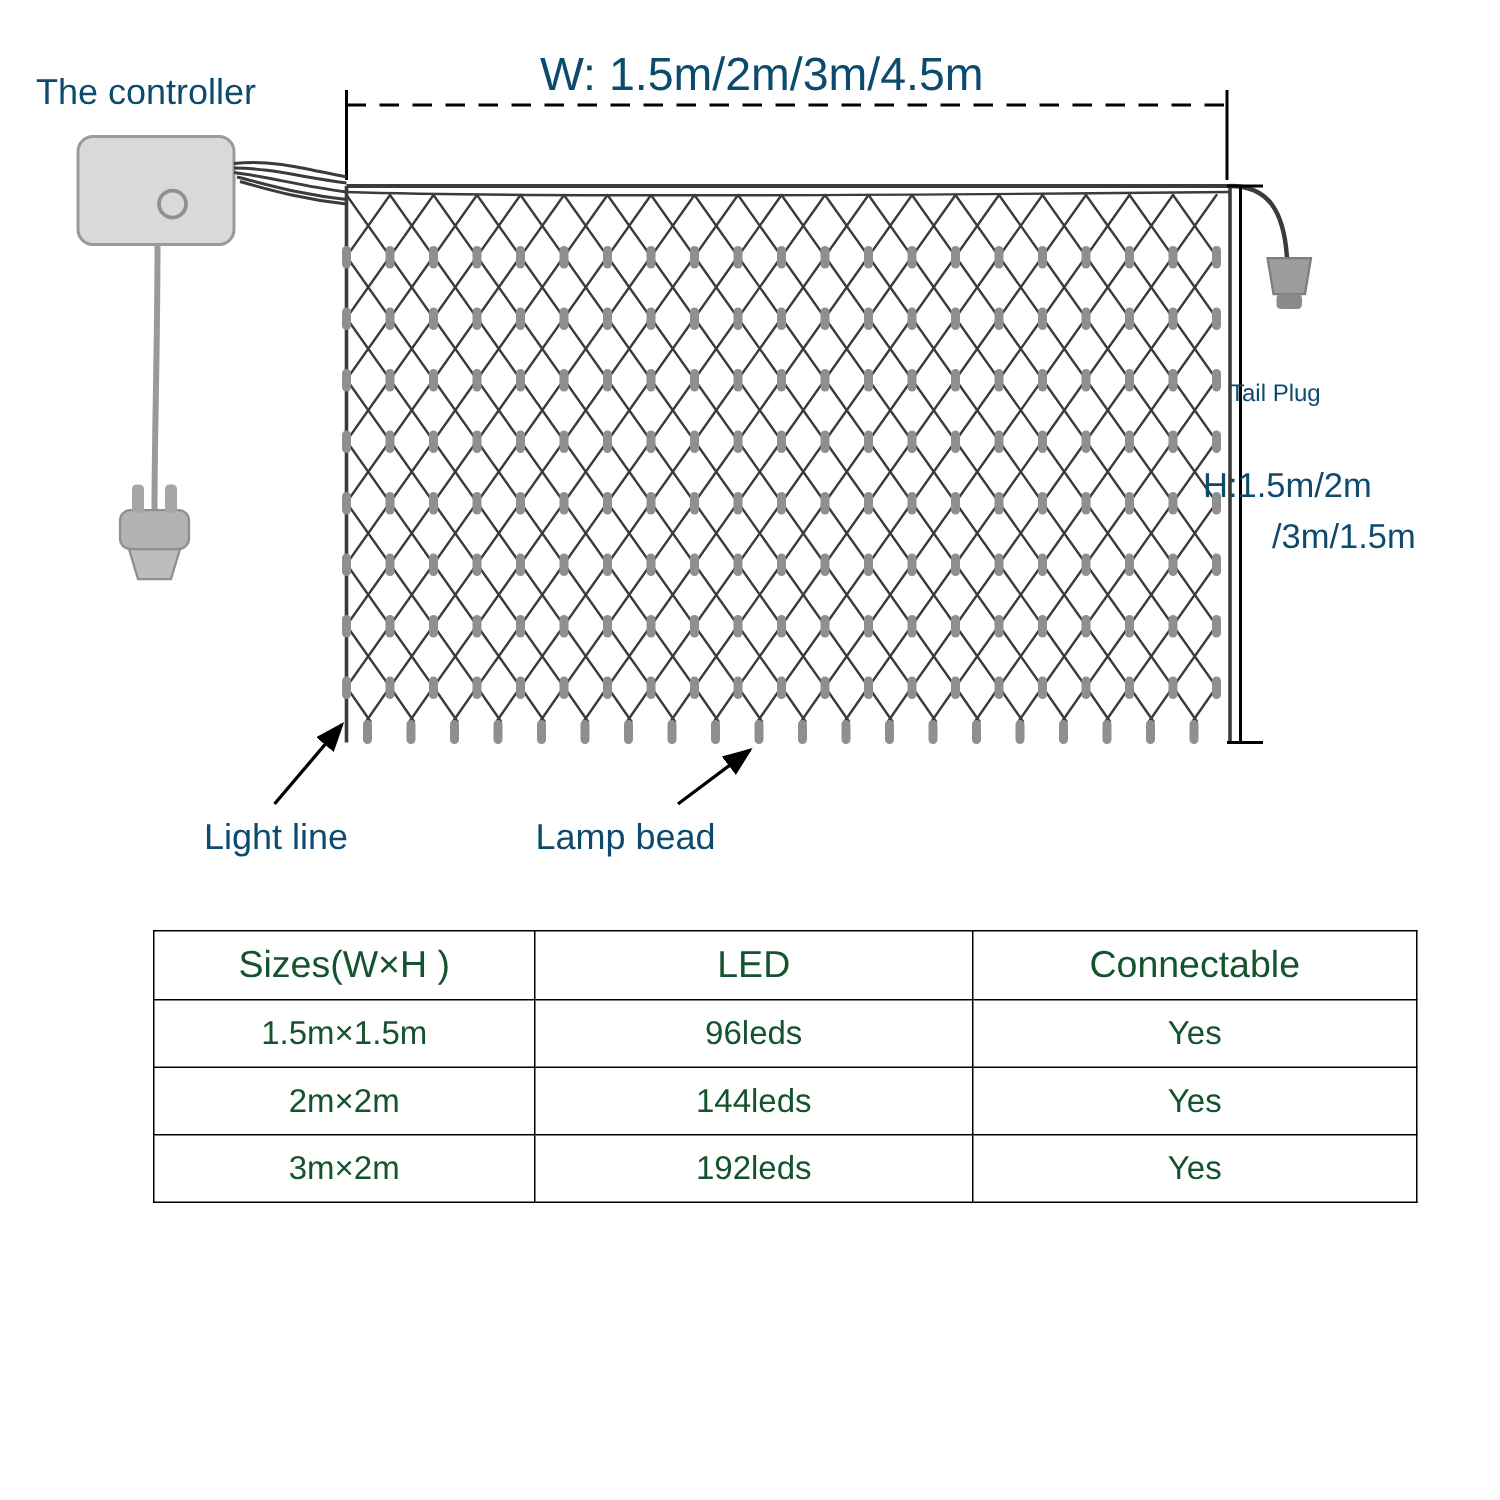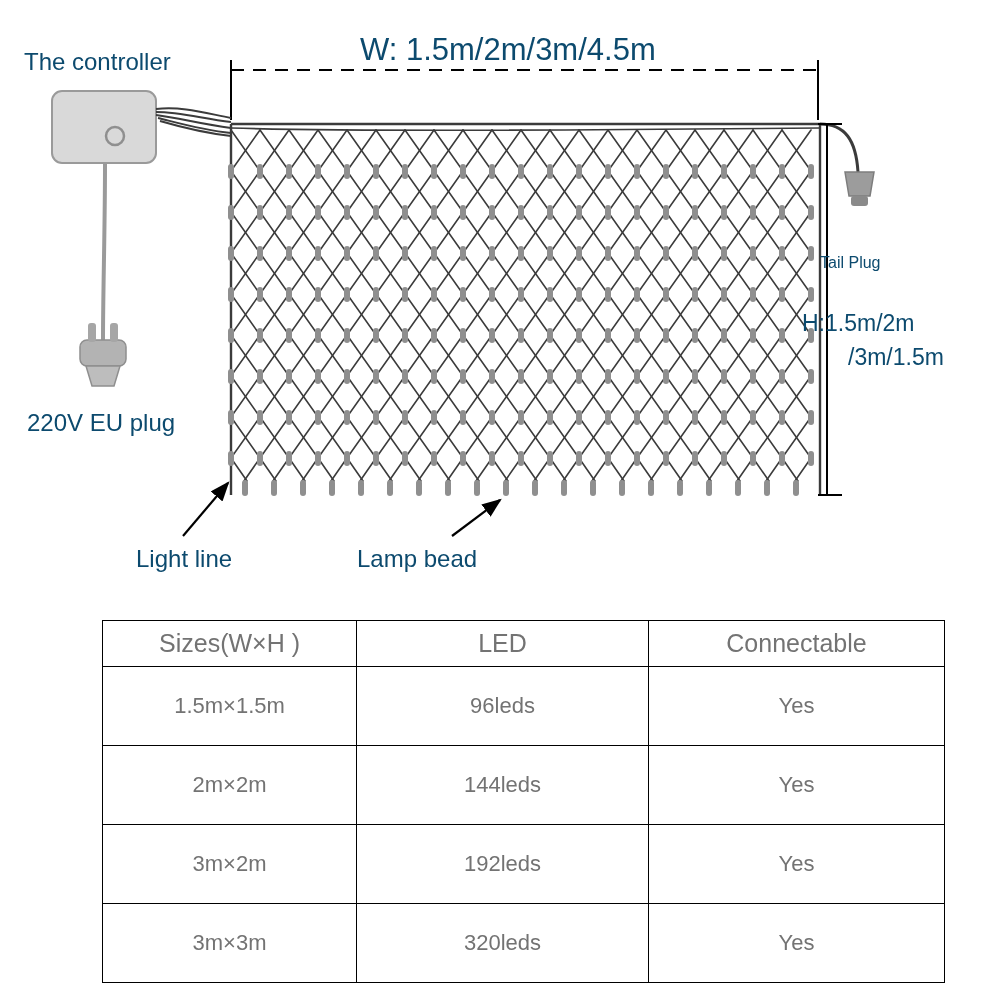--- a/index.html
+++ b/index.html
@@ -52,31 +52,31 @@
   table.specs {
     border-collapse: collapse;
     width: 842px;
     table-layout: fixed;
   }
   table.specs th, table.specs td {
     border: 1px solid #000000;
     text-align: center;
     font-weight: normal;
     font-family: "Liberation Sans", sans-serif;
-    color: #737373;
+    color: #14532d;
   }
   table.specs th {
     font-size: 25px;
     height: 45px;
     padding: 0;
   }
   table.specs td {
     font-size: 22px;
     height: 44px;
-    padding: 17px;
+    padding: 0;
   }
   table.specs col.c1 { width: 254px; }
   table.specs col.c2 { width: 292px; }
   table.specs col.c3 { width: 296px; }
 </style>
 </head>
 <body>
 
 <div id="stage">
 
@@ -393,21 +393,20 @@
     <g stroke="#000" stroke-width="2.2" fill="none">
       <line x1="452" y1="536" x2="500" y2="500" marker-end="url(#arrowEnd)"></line>
     </g>
   </svg>
 
   <div class="lbl lbl-width">W:  1.5m/2m/3m/4.5m</div>
   <div class="lbl lbl-ctrl">The  controller</div>
   <div class="lbl lbl-tail">Tail Plug</div>
   <div class="lbl lbl-h1">H:1.5m/2m</div>
   <div class="lbl lbl-h2">/3m/1.5m</div>
-  <div class="lbl lbl-plug">220V EU plug</div>
   <div class="lbl lbl-lightline">Light line</div>
   <div class="lbl lbl-lampbead">Lamp bead</div>
 
   <div class="table-wrap">
     <table class="specs">
       <colgroup>
           <col class="c1">
           <col class="c2">
           <col class="c3">
         </colgroup>
@@ -427,22 +426,17 @@
         <tr>
           <td>2m×2m</td>
           <td>144leds</td>
           <td>Yes</td>
         </tr>
         <tr>
           <td>3m×2m</td>
           <td>192leds</td>
           <td>Yes</td>
         </tr>
-        <tr>
-          <td>3m×3m</td>
-          <td>320leds</td>
-          <td>Yes</td>
-        </tr>
       </tbody>
     </table>
   </div>
 
 </div>
 
 </body></html>

